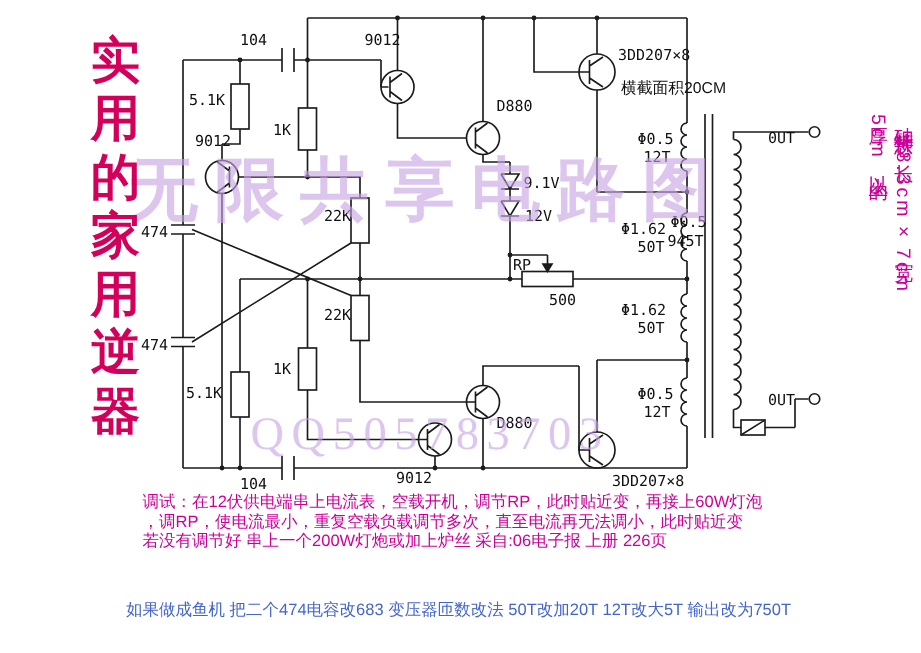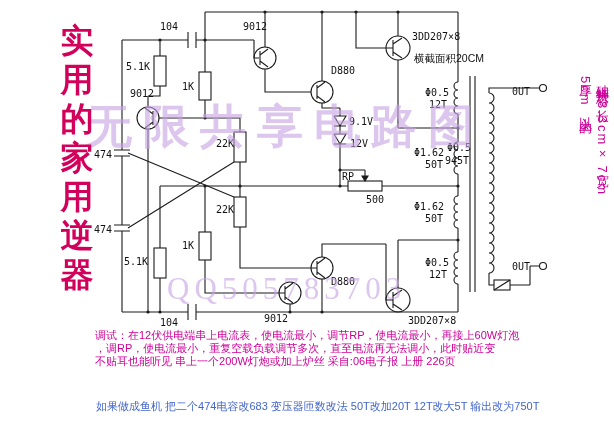--- a/index.html
+++ b/index.html
@@ -15,21 +15,21 @@
   .wm1{left:86px;top:96px;font-size:46px;letter-spacing:11px;font-weight:bold;}
   .wm2{left:84px;top:162px;font-size:27px;letter-spacing:2px;}
   .wm3{left:150px;top:271px;font-size:31px;letter-spacing:5px;padding-left:17px;}
   
   .sidenote{position:absolute;right:3px;top:74px;height:280px;writing-mode:vertical-rl;
             color:#cc0099;font-size:13px;line-height:17px;letter-spacing:2px;z-index:3;}
   
   .notes{position:absolute;left:95px;top:329px;width:515px;color:#cc0099;font-size:11px;
          line-height:13.2px;white-space:nowrap;z-index:3;}
   .notes .src{}
-  .note6{position:absolute;left:96px;top:399px;color:#4466cc;font-size:11px;
+  .note6{position:absolute;left:84px;top:399px;color:#4466cc;font-size:11px;
          white-space:nowrap;z-index:3;}
   
   svg{position:absolute;left:0;top:0;z-index:1;}
   .wire{stroke:#1b1b1b;stroke-width:1.1;fill:none;}
   .box{stroke:#1b1b1b;stroke-width:1.1;fill:#ffffff;}
   .dot{fill:#1b1b1b;}
   .lb{fill:#111111;font-family:"DejaVu Sans Mono",monospace;font-size:10px;}
   .lbcn{fill:#111111;font-family:"Liberation Sans",sans-serif;font-size:10.5px;}
 </style>
 </head>
@@ -203,22 +203,22 @@
     <span>逆</span>
     <span>器</span>
   </div>
 
   <div class="sidenote">
     <div>硅钢片铁芯：长8.3cm×宽7cm</div>
     <div>厚5cm以上的</div>
   </div>
 
   <div class="notes">
-    <div>调试：在12伏供电端串上电流表，使电流最小，调节RP，使电流最小，再接上60W灯泡</div>
+    <div>调试：在12伏供电端串上电流表，空载开机，调节RP，此时贴近变，再接上60W灯泡</div>
     <div>，调RP，使电流最小，重复空载负载调节多次，直至电流再无法调小，此时贴近变</div>
     <div>
-      <span>不贴耳也能听见 串上一个200W灯炮或加上炉丝</span>
+      <span>若没有调节好 串上一个200W灯炮或加上炉丝</span>
       <span class="src">采自:06电子报 上册 226页</span>
     </div>
   </div>
   <div class="note6">如果做成鱼机 把二个474电容改683 变压器匝数改法 50T改加20T 12T改大5T 输出改为750T</div>
 
 </div>
 
 </body></html>

